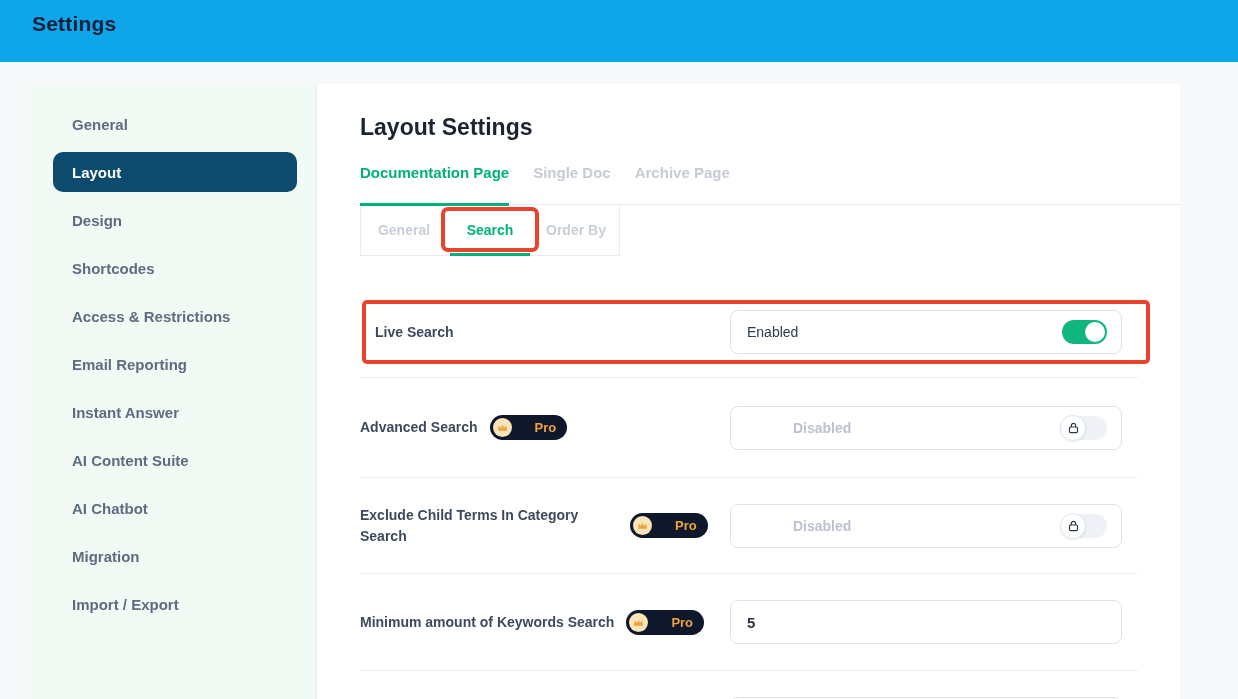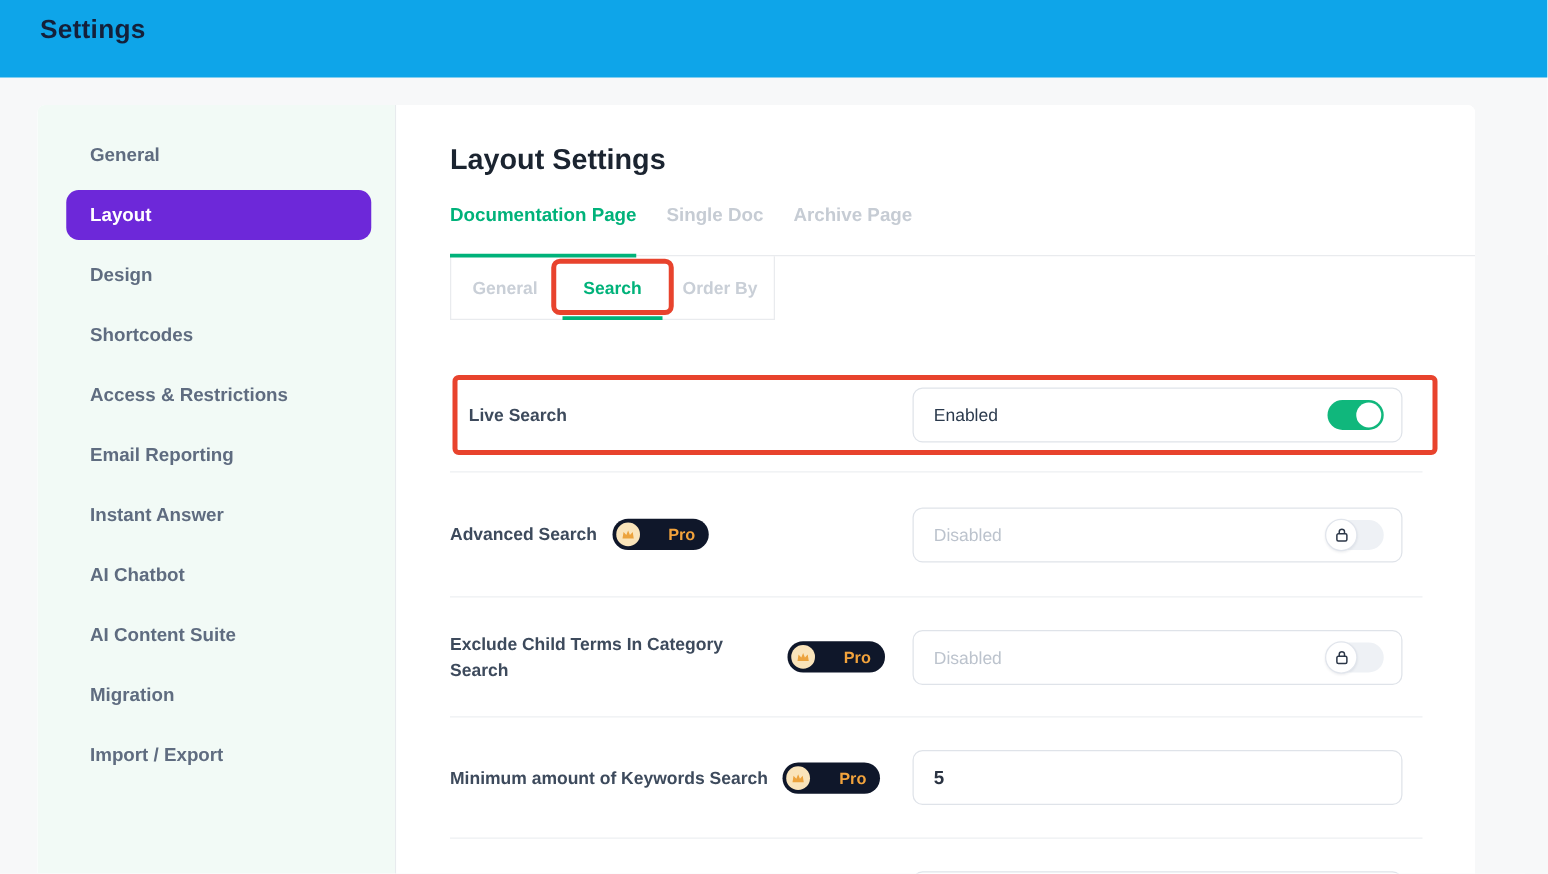--- a/index.html
+++ b/index.html
@@ -38,21 +38,21 @@
     width:287px; flex:0 0 287px; background:#f2faf6;
     border-right:1px solid #e8ebee; padding-top:16px;
   }
   .side-item {
     height:48px; display:flex; align-items:center;
     padding-left:42px; font-size:15px; font-weight:700; color:#5f6c80;
     cursor:pointer;
   }
   .side-item.active {
     margin:4px 19px 4px 23px; height:40px; padding-left:19px;
-    background:#6d28d9; border-radius:10px; color:#ffffff;
+    background:#0c4a6e; border-radius:10px; color:#ffffff;
   }
 
   
   .content { flex:1; background:#ffffff; padding:0 58px 12px 43px; position:relative; }
   .section-title { font-size:23px; line-height:28px; font-weight:700; color:#1b2430; margin-top:29px; }
 
   
   .tabs {
     display:flex; gap:24px; margin-top:22px; margin-right:-58px;
     border-bottom:1px solid #e9ebee;
@@ -116,21 +116,21 @@
   .pro-text { font-size:13px; font-weight:700; color:#f2a33c; }
 
   
   .control {
     margin-left:auto; width:392px; height:44px; flex:0 0 392px;
     border:1px solid #dfe3e9; border-radius:8px; background:#ffffff;
     display:flex; align-items:center; justify-content:space-between;
     padding:0 14px 0 16px;
   }
   .control .state { font-size:14px; font-weight:400; color:#2b3a4d; }
-  .control .state.muted { color:#bcc3cd; font-weight:400; }
+  .control .state.muted { color:#bcc3cd; font-weight:700;margin-left:46px; }
 
   .toggle { width:45px; height:24px; border-radius:12px; position:relative; cursor:pointer; flex:0 0 45px; }
   .toggle.on { background:#10b77c; }
   .toggle.on .knob {
     position:absolute; top:2px; right:2px; width:20px; height:20px;
     border-radius:50%; background:#ffffff;
   }
   .toggle.locked { background:#eef1f5; }
   .toggle.locked .knob {
     position:absolute; top:-1px; left:-2px; width:26px; height:26px;
@@ -170,22 +170,22 @@
 <div class="card">
 
   <aside class="sidebar">
     <div class="side-item">General</div>
     <div class="side-item active">Layout</div>
     <div class="side-item">Design</div>
     <div class="side-item">Shortcodes</div>
     <div class="side-item">Access &amp; Restrictions</div>
     <div class="side-item">Email Reporting</div>
     <div class="side-item">Instant Answer</div>
+    <div class="side-item">AI Content Suite</div>
     <div class="side-item">AI Chatbot</div>
-    <div class="side-item">AI Content Suite</div>
     <div class="side-item">Migration</div>
     <div class="side-item">Import / Export</div>
   </aside>
 
   <main class="content">
     <h1 class="section-title">Layout Settings</h1>
 
     <div class="tabs">
       <div class="tab active">Documentation Page</div>
       <div class="tab">Single Doc</div>

